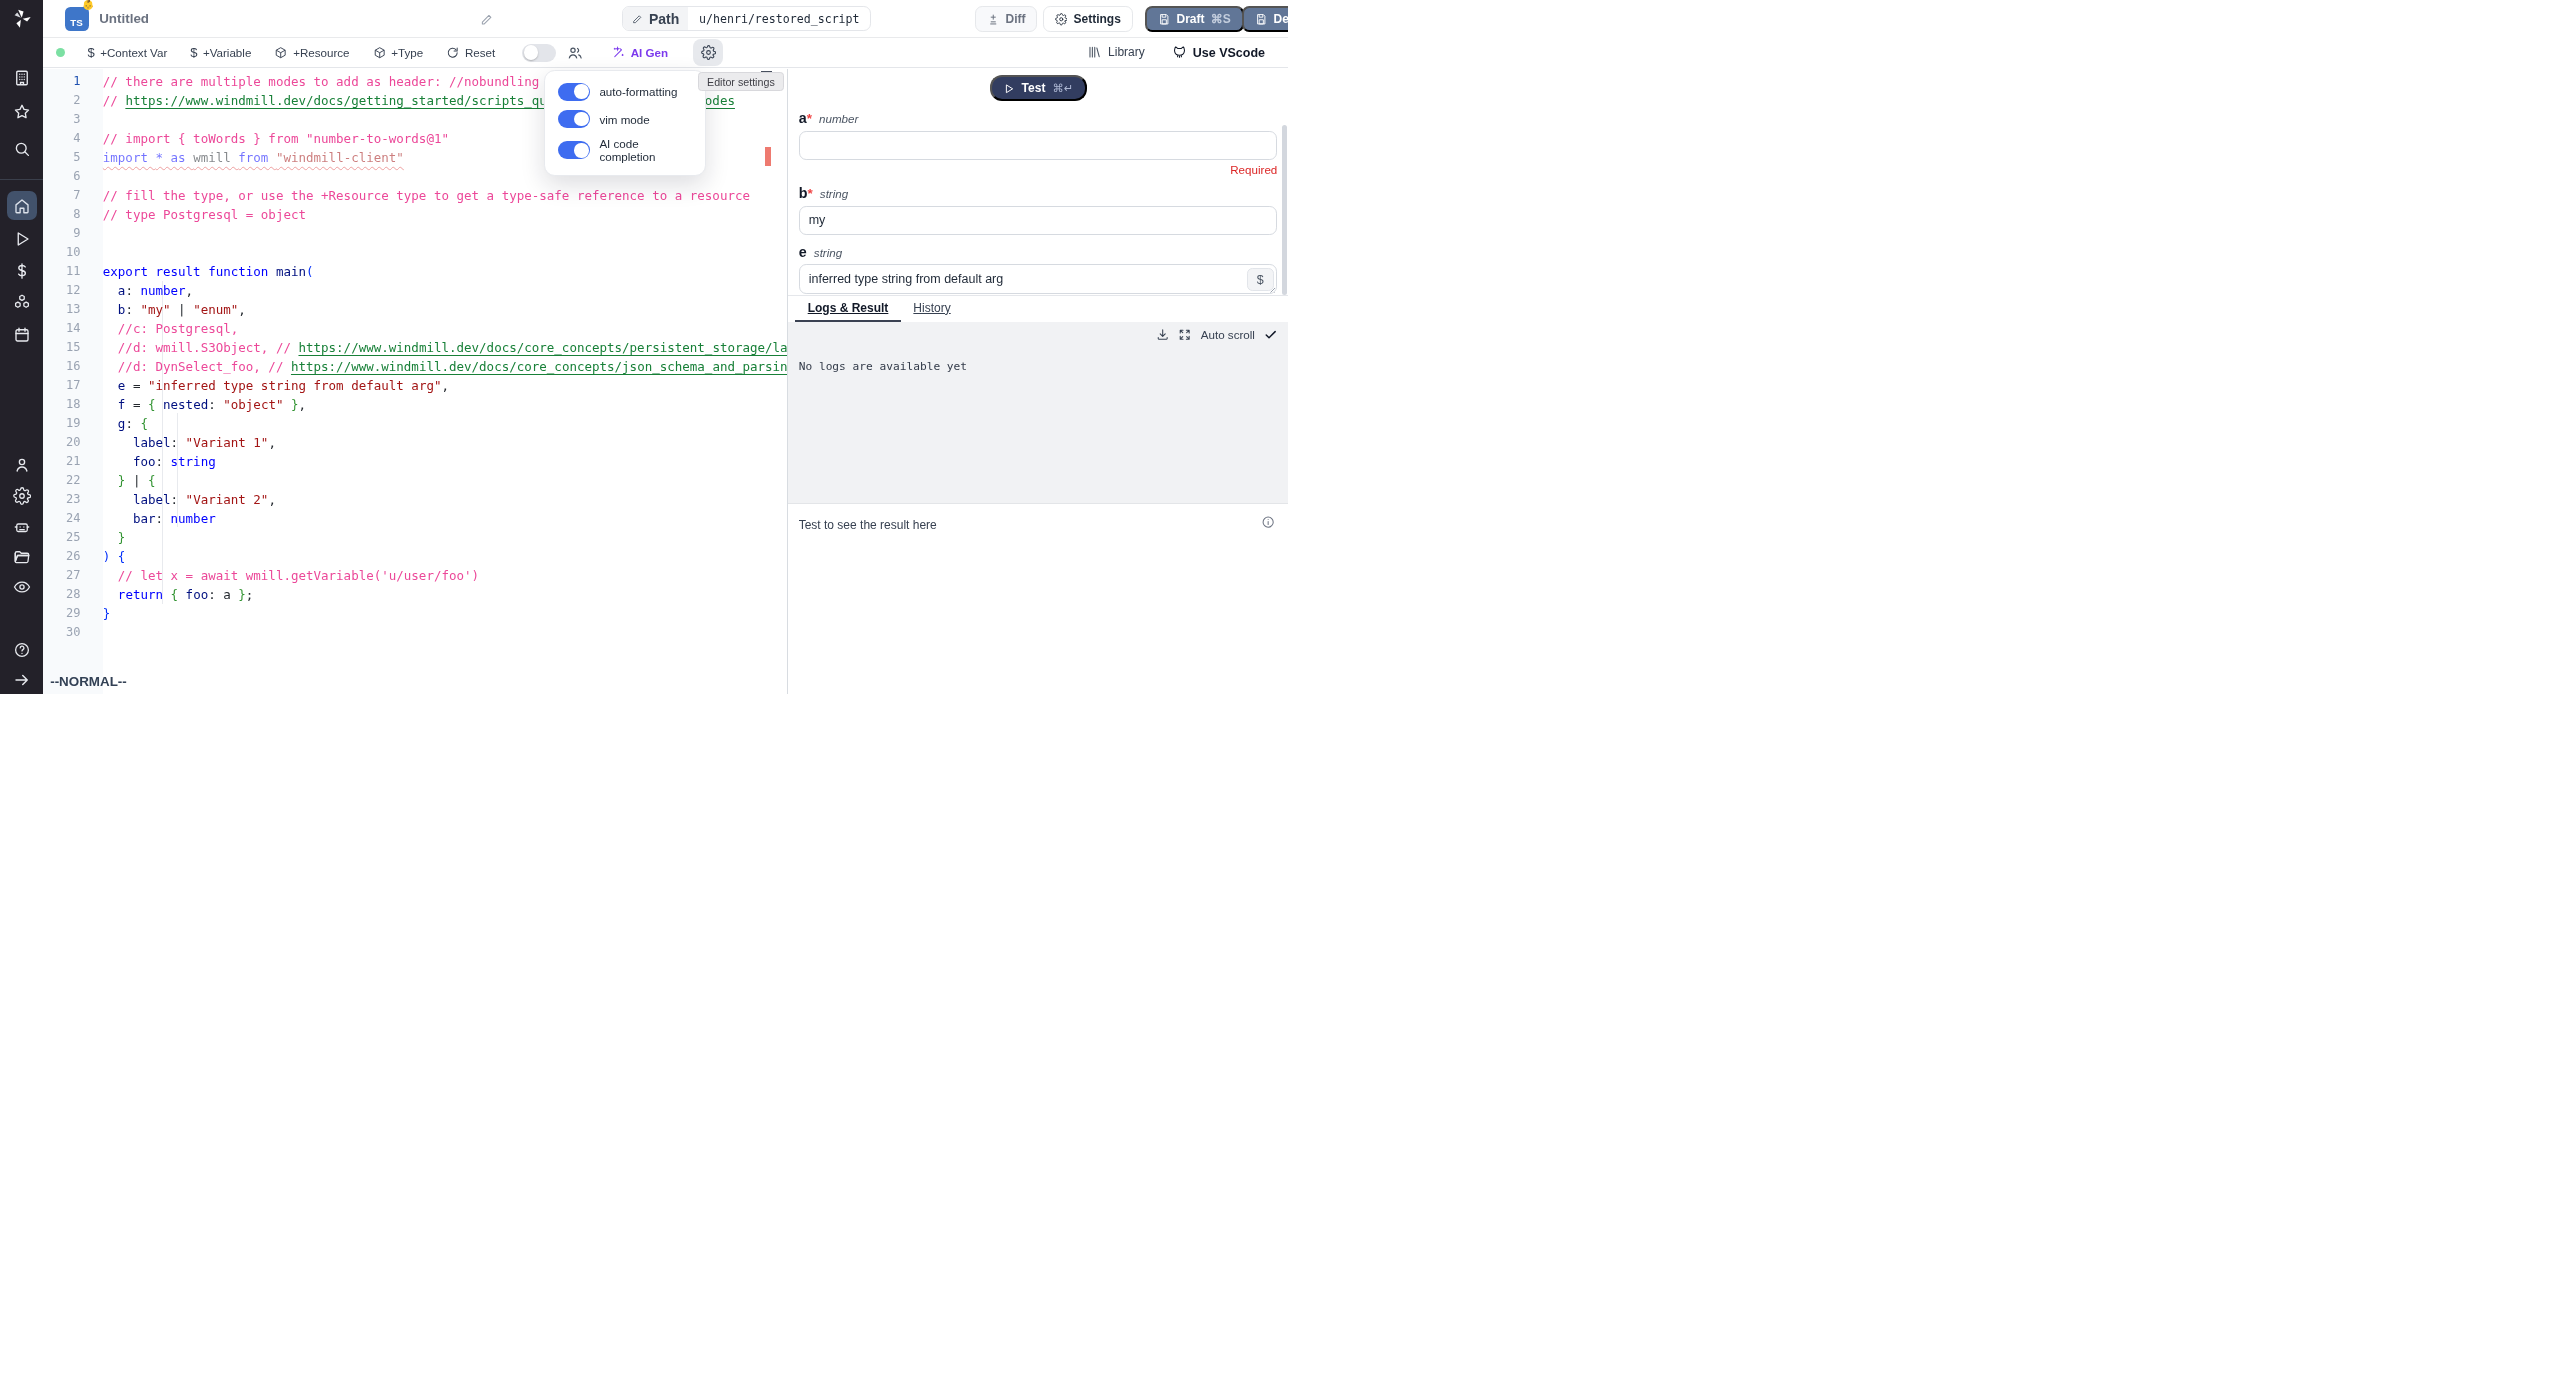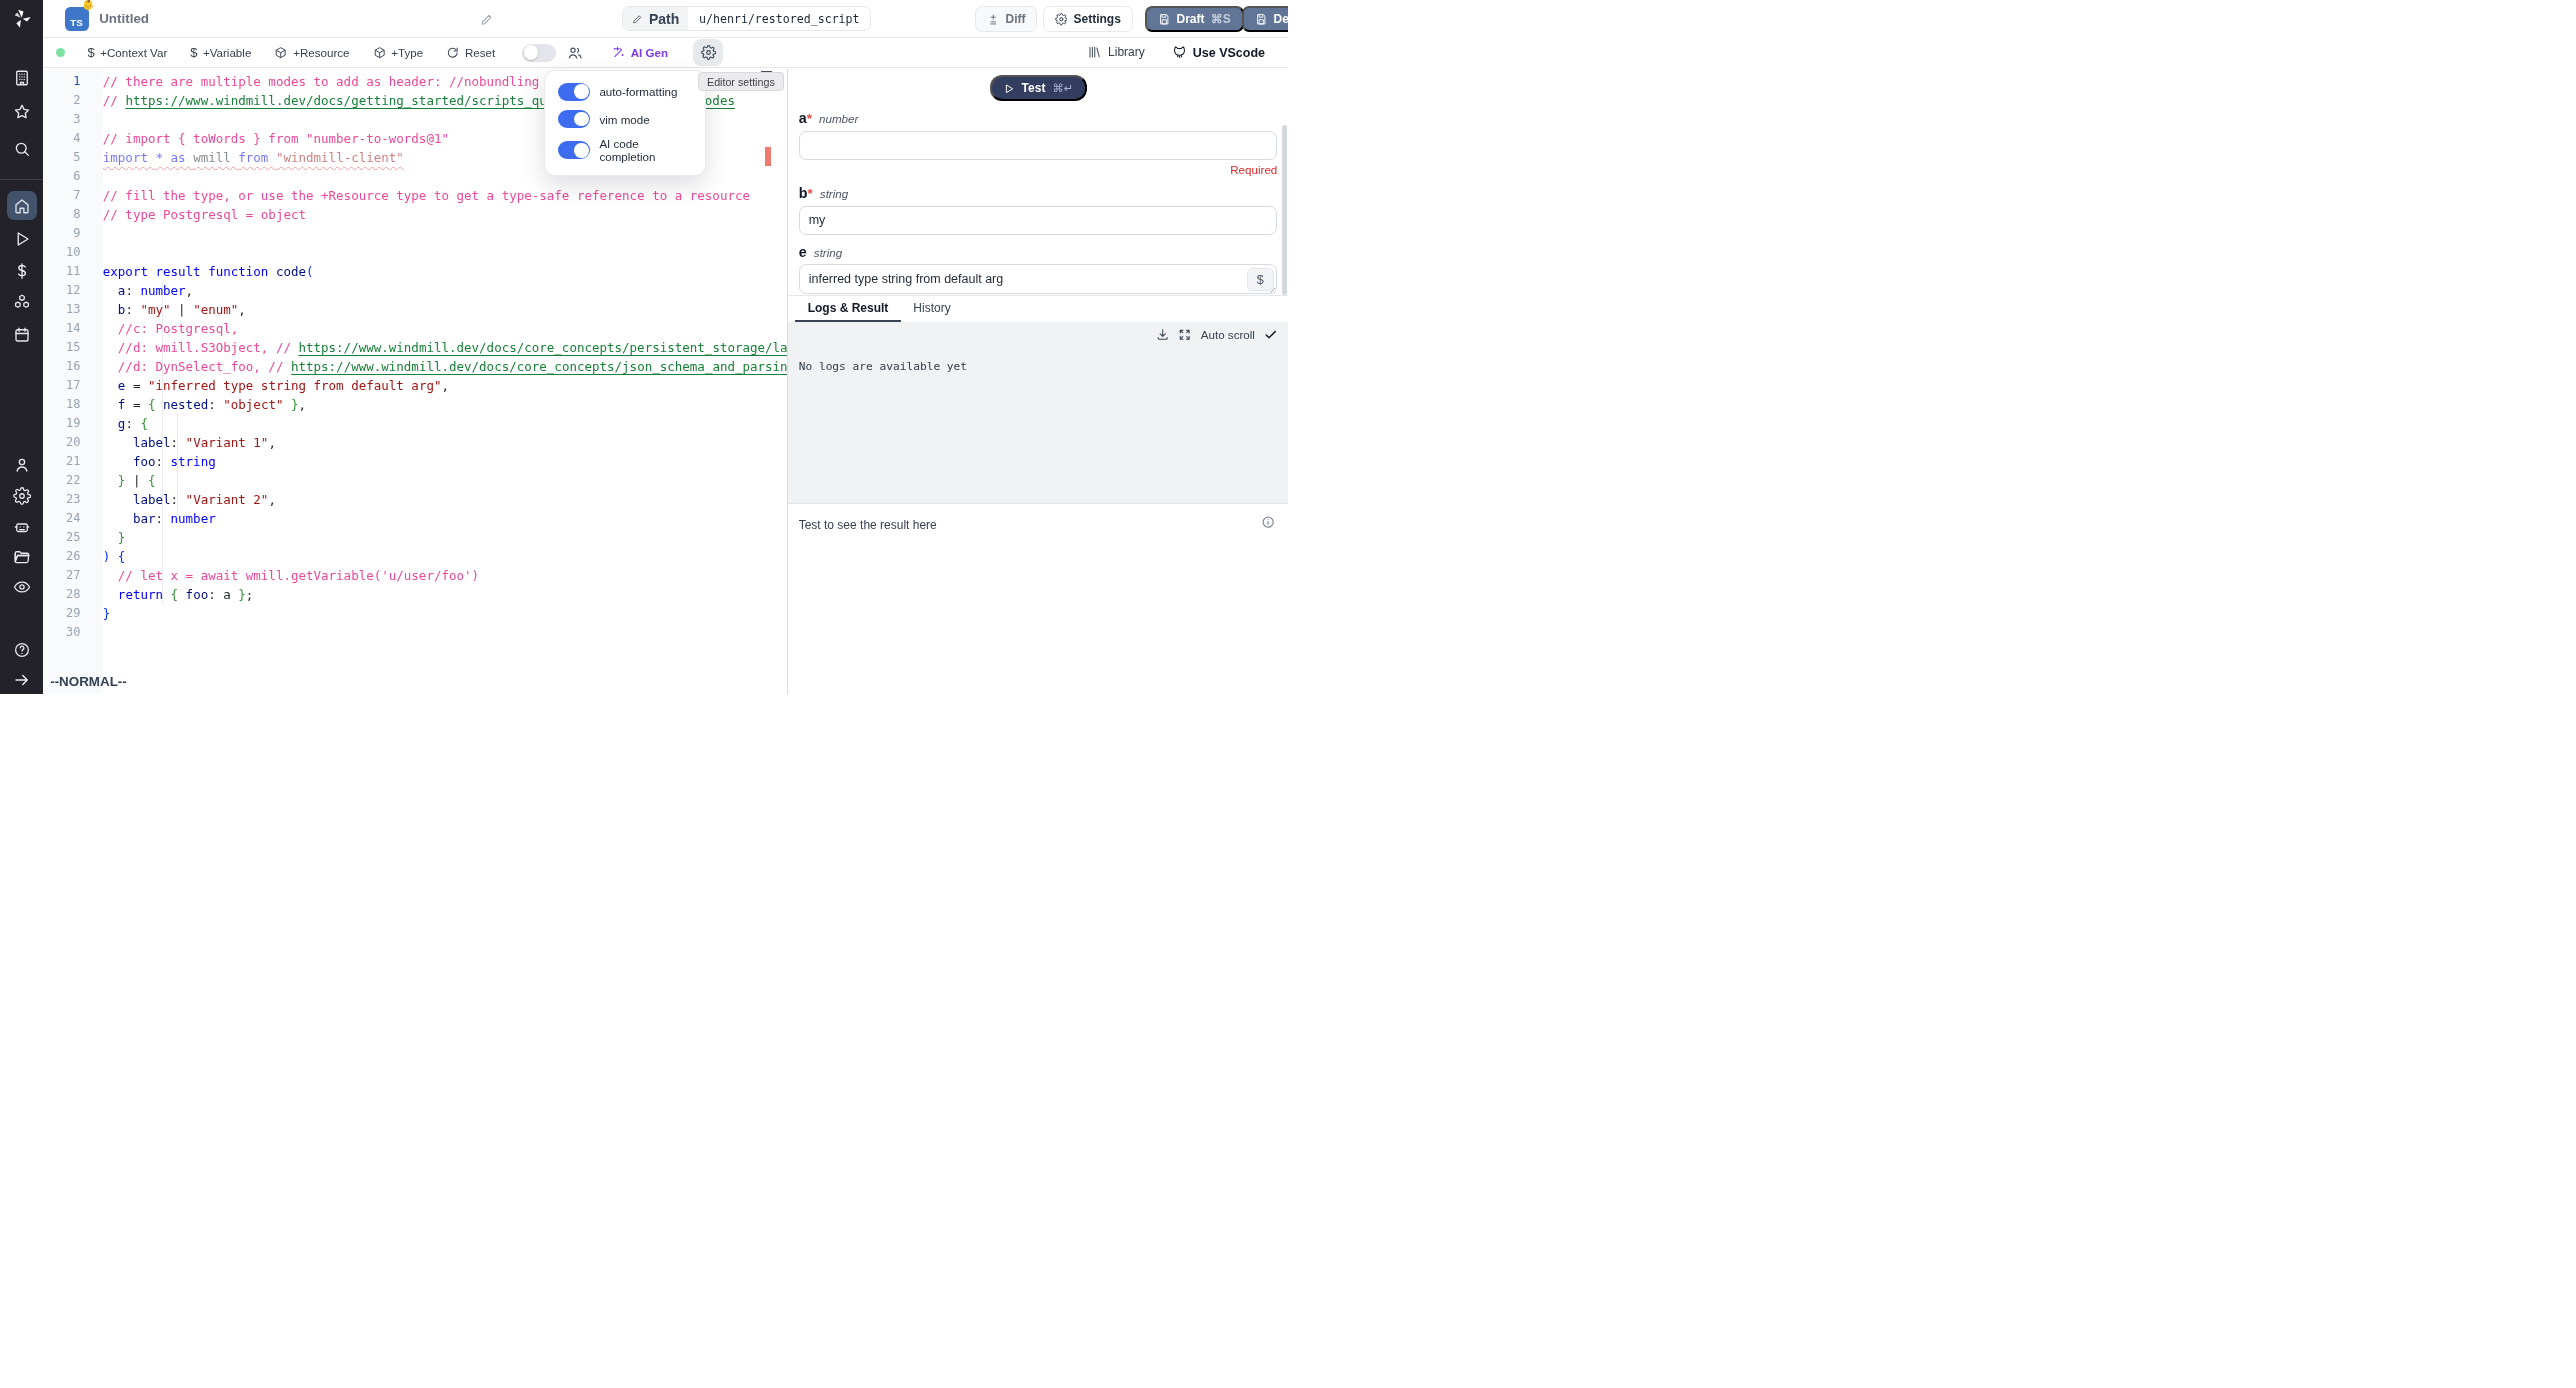--- a/index.html
+++ b/index.html
@@ -107,21 +107,21 @@
   .f-note { text-align:right; font-size:11.6px; color:#dc2626; margin-top:3.6px; }
   .dollar-btn { position:absolute; right:2.7px; top:2.7px; width:27px; height:23px; background:#f3f4f6;
     border:0.9px solid #e2e5ea; border-radius:5.4px; display:flex; align-items:center; justify-content:center;
     font-size:12.5px; color:#4b5563; }
   .resize-corner { position:absolute; right:0.9px; bottom:0.9px; width:8px; height:8px;
     background:repeating-linear-gradient(135deg, transparent 0 1.8px, #9ca3af 1.8px 2.7px);
     clip-path:polygon(100% 0, 100% 100%, 0 100%); }
   #panel-scrollthumb { position:absolute; right:0.9px; top:56px; width:5.4px; height:170px; background:#d3d7de; border-radius:2.7px; }
 
   #tabs-block { border-top:0.9px solid #e5e7eb; height:27px; display:flex; align-items:flex-end; padding:0 7.2px; }
-  .tab { font-size:12px; padding:0 12.5px 7.2px; position:relative; }
+  .tab { font-size:12px; padding:0 12.5px 7.2px; position:relative;text-decoration:underline; }
   .tab.active { color:#111827; font-weight:600; }
   .tab.active::after { content:""; position:absolute; left:0; right:0; bottom:0; height:2.2px; background:#3b4252; }
   .tab.inactive { color:#374151; }
 
   #logs-area { height:182px; background:#f1f2f4; border-bottom:0.9px solid #e3e5e8; position:relative; }
   #logs-toolbar { position:absolute; top:6.3px; right:10.7px; display:flex; align-items:center; gap:9px; color:#374151; }
   #logs-toolbar svg { width:13.4px; height:13.4px; }
   #auto-scroll-label { font-size:11.6px; color:#374151; }
   #logs-empty { position:absolute; left:10.7px; top:38px; font-size:11.2px; color:#333b49; }
 
@@ -361,21 +361,21 @@
         <div class="code-row"><span class="ln active">1</span><span class="code-text"><span class="tk-c">// there are multiple modes to add as header: //nobundling</span></span></div>
         <div class="code-row"><span class="ln">2</span><span class="code-text"><span class="tk-c">// </span><span class="tk-link">https://www.windmill.dev/docs/getting_started/scripts_quickstart/typescript#modes</span></span></div>
         <div class="code-row"><span class="ln">3</span><span class="code-text"></span></div>
         <div class="code-row"><span class="ln">4</span><span class="code-text"><span class="tk-c">// import { toWords } from "number-to-words@1"</span></span></div>
         <div class="code-row"><span class="ln">5</span><span class="code-text faded"><span class="squiggle"><span class="tk-k">import </span><span class="tk-k">* as </span><span class="tk-p">wmill </span><span class="tk-k">from </span><span class="tk-s">"windmill-client"</span></span></span></div>
         <div class="code-row"><span class="ln">6</span><span class="code-text"></span></div>
         <div class="code-row"><span class="ln">7</span><span class="code-text"><span class="tk-c">// fill the type, or use the +Resource type to get a type-safe reference to a resource</span></span></div>
         <div class="code-row"><span class="ln">8</span><span class="code-text"><span class="tk-c">// type Postgresql = object</span></span></div>
         <div class="code-row"><span class="ln">9</span><span class="code-text"></span></div>
         <div class="code-row"><span class="ln">10</span><span class="code-text"></span></div>
-        <div class="code-row"><span class="ln">11</span><span class="code-text"><span class="tk-k">export result function </span><span class="tk-fn">code</span><span class="tk-b1">(</span></span></div>
+        <div class="code-row"><span class="ln">11</span><span class="code-text"><span class="tk-k">export result function </span><span class="tk-fn">main</span><span class="tk-b1">(</span></span></div>
         <div class="code-row"><span class="ln">12</span><span class="code-text"><span class="tk-p">  </span><span class="tk-prop">a</span><span class="tk-p">: </span><span class="tk-t">number</span><span class="tk-p">,</span></span></div>
         <div class="code-row"><span class="ln">13</span><span class="code-text"><span class="tk-p">  </span><span class="tk-prop">b</span><span class="tk-p">: </span><span class="tk-s">"my"</span><span class="tk-p"> | </span><span class="tk-s">"enum"</span><span class="tk-p">,</span></span></div>
         <div class="code-row"><span class="ln">14</span><span class="code-text"><span class="tk-c">  //c: Postgresql,</span></span></div>
         <div class="code-row"><span class="ln">15</span><span class="code-text"><span class="tk-c">  //d: wmill.S3Object, // </span><span class="tk-link">https://www.windmill.dev/docs/core_concepts/persistent_storage/large_data_files</span></span></div>
         <div class="code-row"><span class="ln">16</span><span class="code-text"><span class="tk-c">  //d: DynSelect_foo, // </span><span class="tk-link">https://www.windmill.dev/docs/core_concepts/json_schema_and_parsing#dynamic-select</span></span></div>
         <div class="code-row"><span class="ln">17</span><span class="code-text"><span class="tk-p">  </span><span class="tk-prop">e</span><span class="tk-p"> = </span><span class="tk-s">"inferred type string from default arg"</span><span class="tk-p">,</span></span></div>
         <div class="code-row"><span class="ln">18</span><span class="code-text"><span class="tk-p">  </span><span class="tk-prop">f</span><span class="tk-p"> = </span><span class="tk-b2">{ </span><span class="tk-prop">nested</span><span class="tk-p">: </span><span class="tk-s">"object"</span><span class="tk-b2"> }</span><span class="tk-p">,</span></span></div>
         <div class="code-row"><span class="ln">19</span><span class="code-text"><span class="tk-p">  </span><span class="tk-prop">g</span><span class="tk-p">: </span><span class="tk-b2">{</span></span></div>
         <div class="code-row"><span class="ln">20</span><span class="code-text"><span class="tk-p">    </span><span class="tk-prop">label</span><span class="tk-p">: </span><span class="tk-s">"Variant 1"</span><span class="tk-p">,</span></span></div>
         <div class="code-row"><span class="ln">21</span><span class="code-text"><span class="tk-p">    </span><span class="tk-prop">foo</span><span class="tk-p">: </span><span class="tk-t">string</span></span></div>

